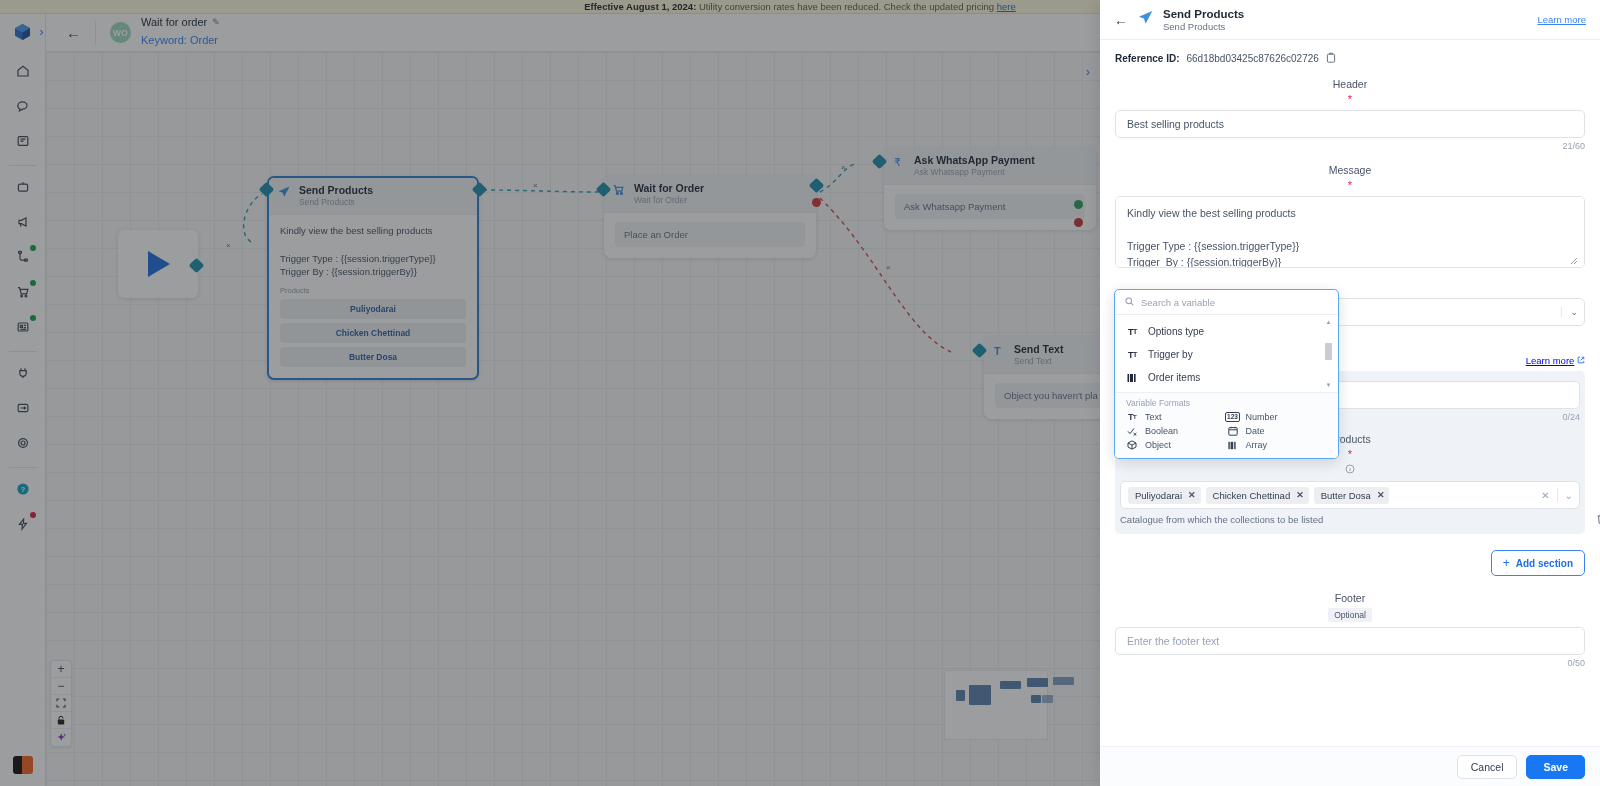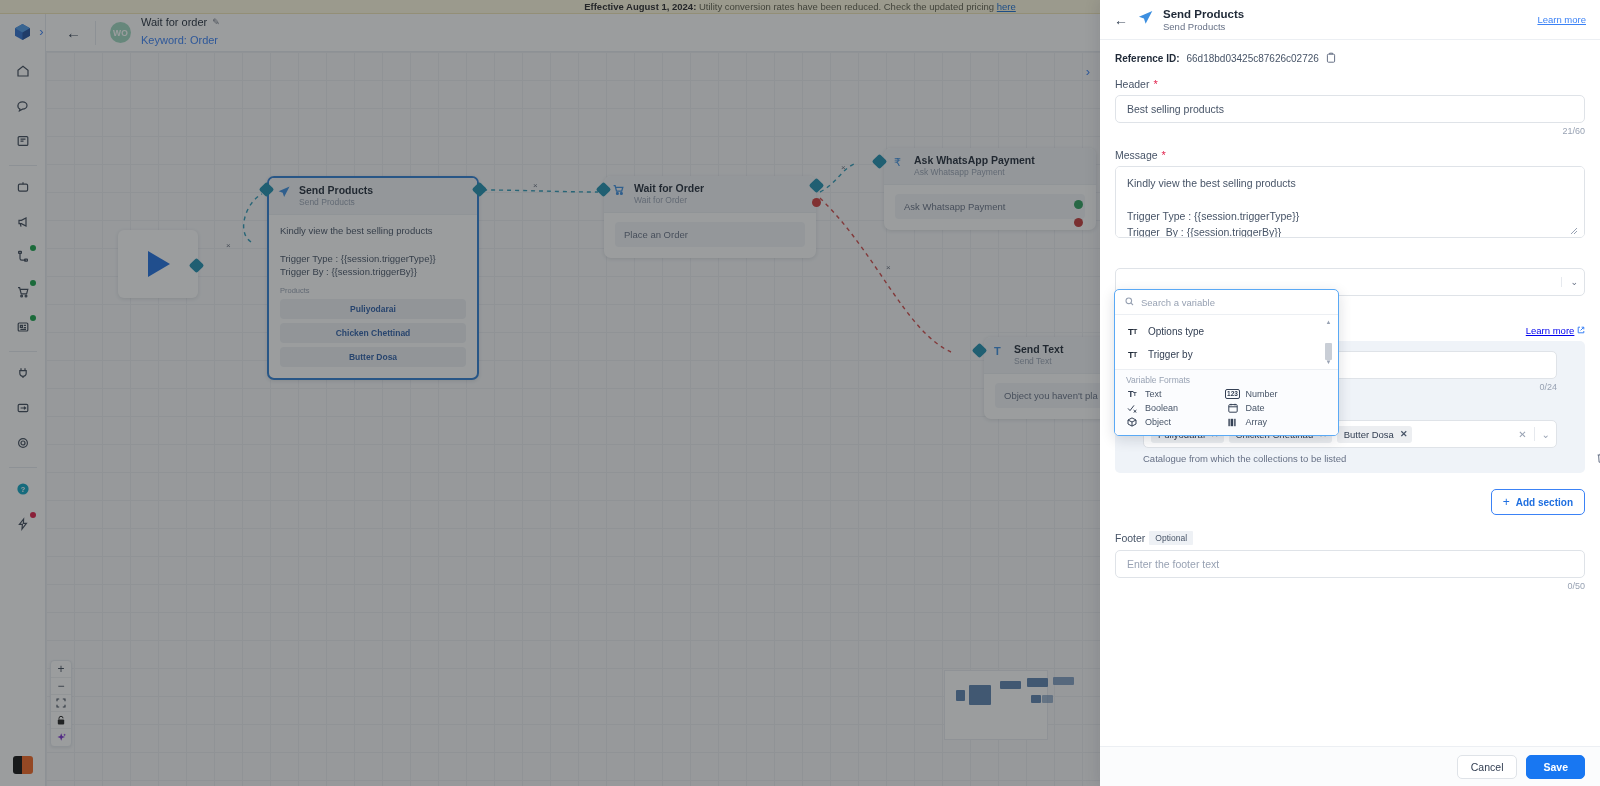--- a/index.html
+++ b/index.html
@@ -161,21 +161,21 @@
   .p-title { font-size:11.5px; font-weight:bold; color:#1f2937; }
   .p-sub { font-size:9.5px; color:#667085; }
   .learn { margin-left:auto; font-size:9.5px; color:#3b82f6; }
 
   .p-body { flex:1 1 auto; overflow:hidden; padding:12px 15px 0; position:relative; }
 
   .refrow { font-size:10px; color:#475467; display:flex; align-items:center; gap:7px; }
   .refrow b { color:#1f2937; }
   .copy-ico { color:#667085; }
 
-  .flabel { font-size:10.5px; color:#475467; margin:13px 0 5px; display:flex; align-items:center; gap:4px; }
+  .flabel { font-size:10.5px; color:#475467; margin:13px 0 5px; display:flex; align-items:center; gap:4px;flex-direction:column; }
   .req { color:#e11d48; font-size:11px; line-height:1; }
   .opt-badge {
     background:#eef1f5; color:#475467; font-size:8.5px; padding:2px 6px; border-radius:1px;
   }
   .info-ico { color:#98a2b3; font-size:9px; }
 
   .inp {
     width:100%; height:28px; border:1px solid #dfe3e8; border-radius:5px;
     font-size:10.5px; color:#475467; padding:0 11px; background:#fff;
     font-family:"Liberation Sans", sans-serif;
@@ -192,21 +192,21 @@
   .sel {
     width:100%; height:28px; border:1px solid #dfe3e8; border-radius:5px; background:#fff;
     display:flex; align-items:center; padding:0 6px 0 11px; font-size:10.5px; color:#475467;
   }
   .sel .caret { margin-left:auto; color:#667085; font-size:9px; padding-left:8px; border-left:1px solid #e6e9ee; }
 
   .hint { font-size:10px; color:#475467; margin-top:10px; }
   .learn-small { font-size:9.5px; color:#3b82f6; text-align:right; margin-top:8px; }
 
   .section-card {
-    background:#eff3f8; border-radius:5px; padding:10px 28px 9px; margin-top:5px; position:relative;
+    background:#eff3f8; border-radius:5px; padding:10px 5px 9px; margin-top:5px; position:relative;
   }
   .trash { position:absolute; right:-22px; bottom:7px; color:#667085; font-size:11px; }
 
   .chips-field {
     width:100%; min-height:28px; border:1px solid #dfe3e8; border-radius:5px; background:#fff;
     display:flex; align-items:center; gap:5px; padding:3px 6px 3px 7px;
   }
   .chip {
     background:#eceef1; border-radius:3px; font-size:9.5px; color:#344054;
     padding:3px 5px 3px 7px; display:flex; align-items:center; gap:6px;
@@ -675,20 +675,30 @@
       </div>
 
       <div class="var-list">
         <div class="var-item">
           <span class="var-ico tt">T<sub style="font-size:7px;">T</sub></span>
           <span>Options type</span>
         </div>
         <div class="var-item">
           <span class="var-ico tt">T<sub style="font-size:7px;">T</sub></span>
           <span>Trigger by</span>
+        </div>
+        <div class="var-item">
+          <span class="var-ico">
+            <svg width="11" height="10" viewBox="0 0 11 10">
+                <rect x="0.5" y="1" width="1.6" height="8" fill="#1f2937"></rect>
+                <rect x="3" y="1" width="3" height="8" fill="#1f2937"></rect>
+                <rect x="7" y="1" width="1.6" height="8" fill="#1f2937"></rect>
+              </svg>
+          </span>
+          <span>Order items</span>
         </div>
 
         <div class="vbar">
           <span class="up">▲</span>
           <span class="thumb"></span>
           <span class="dn">▼</span>
         </div>
       </div>
 
       <div class="var-formats">

